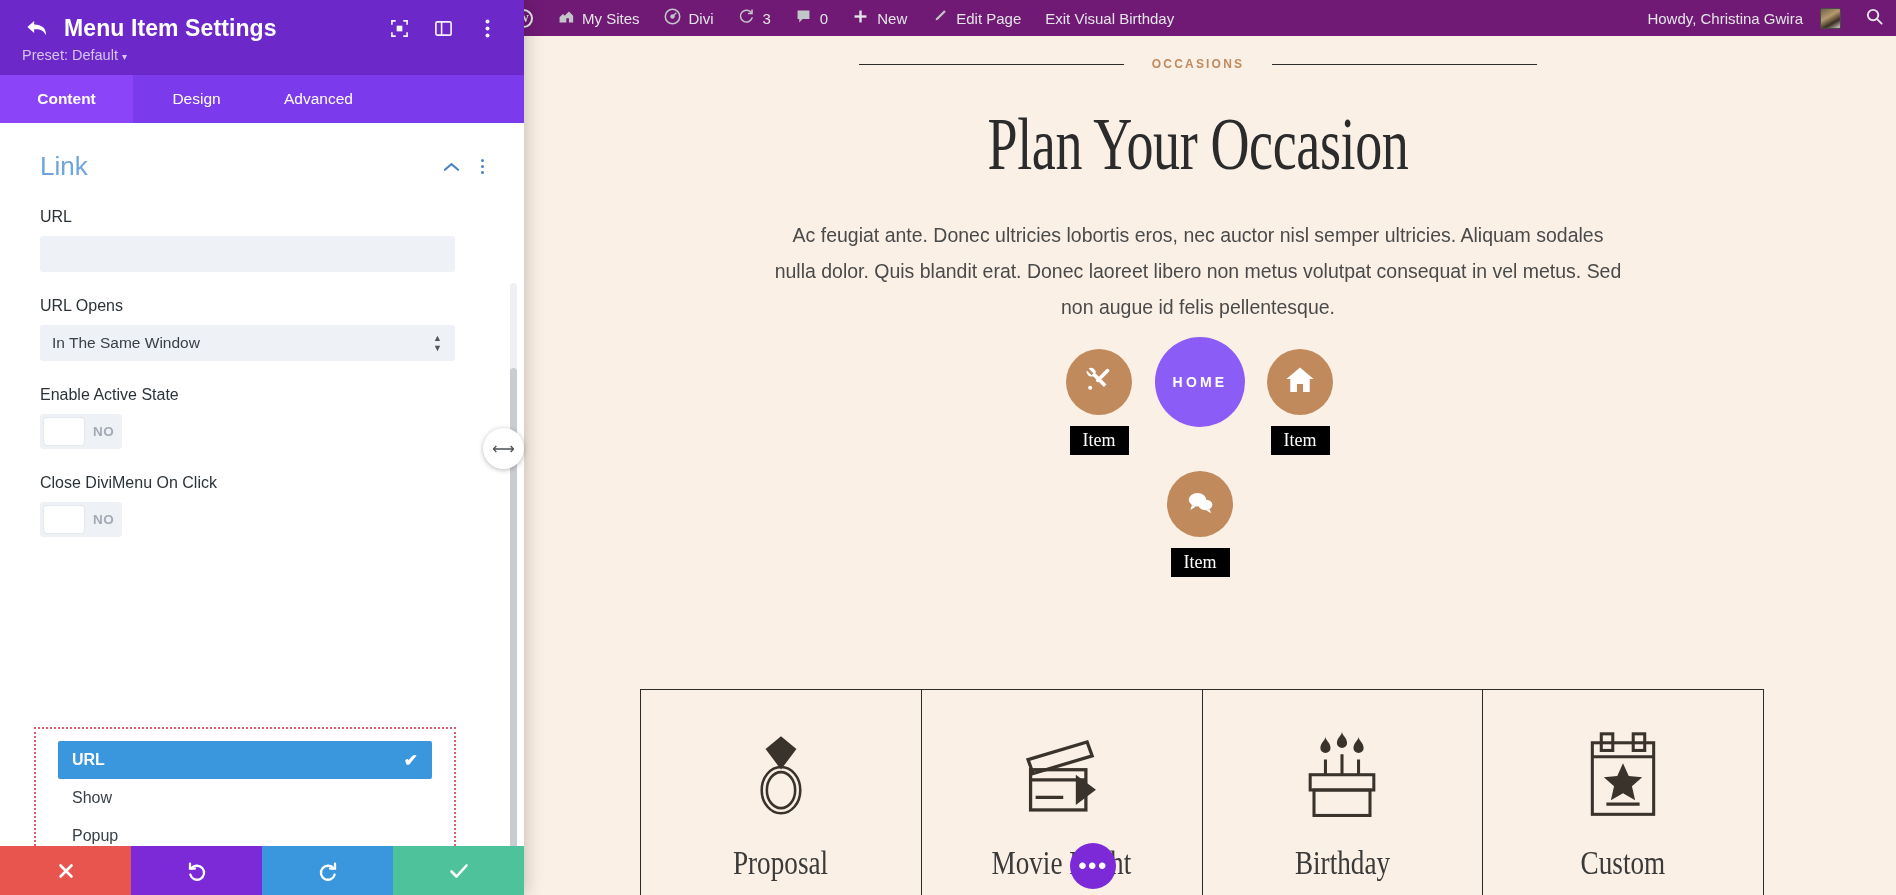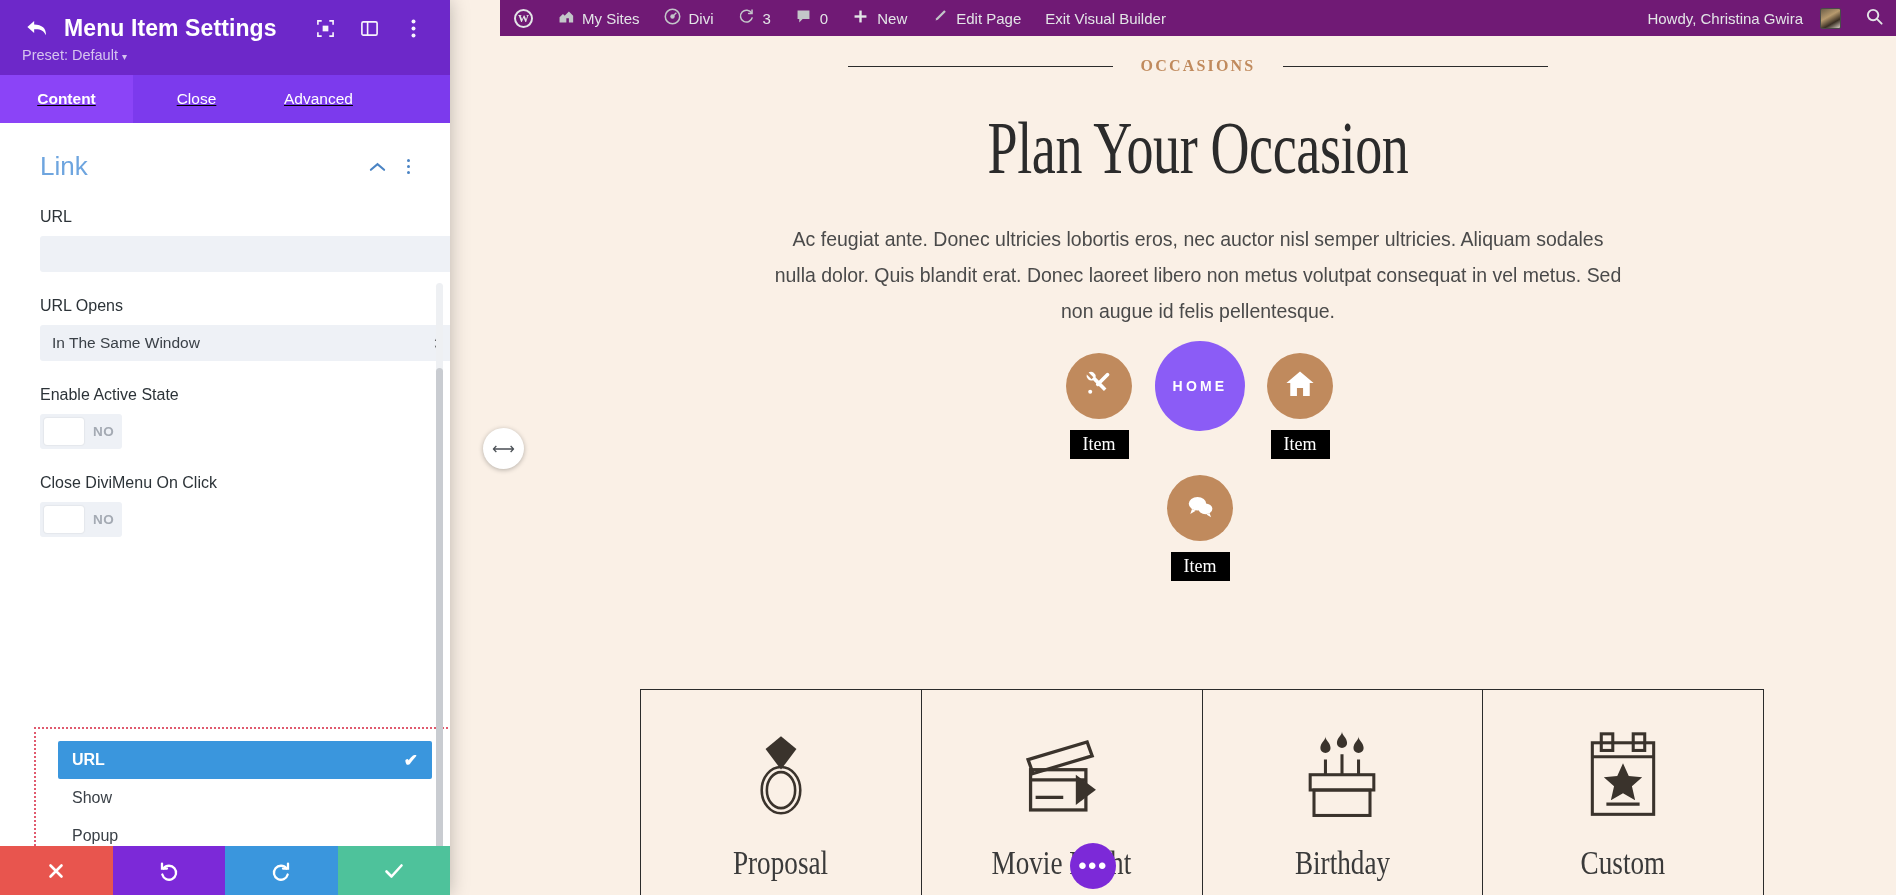--- a/index.html
+++ b/index.html
@@ -5,40 +5,40 @@
   * { box-sizing: border-box; margin:0; padding:0; }
   html,body { width:1896px; height:895px; overflow:hidden; }
   body {
     font-family: "Liberation Sans", sans-serif;
     background:#faf0e6;
   }
   #app { position:relative; width:1896px; height:895px; }
 
   
   #settings-panel{
-    position:absolute; left:0; top:0; width:450px; height:895px;
+    position:absolute; left:0; top:0; width:524px; height:895px;
     background:#701a75; display:flex; flex-direction:column;
     box-shadow:0 0 18px rgba(0,0,0,.25); z-index:40;
   }
   .panel-header{
     background:#6d28c9; padding:14px 22px 12px 22px; color:#fff;
     position:relative;
   }
   .ph-row{ display:flex; align-items:center; }
   .back-arrow{
     width:30px;height:28px;margin-right:12px;display:flex;
     align-items:center;justify-content:center;cursor:pointer;
   }
   .panel-title{ font-size:23px; font-weight:700; letter-spacing:.1px; }
   .ph-icons{ margin-left:auto; display:flex; align-items:center; gap:22px; padding-right:4px;}
   .ph-ic{ width:22px;height:22px;display:flex;align-items:center;justify-content:center;cursor:pointer;opacity:.95;}
   .preset-row{ margin-top:5px; font-size:14.5px; color:#d6c4ef; cursor:pointer;}
   .preset-row .caret{ font-size:10px; }
 
-  .tabs{ display:flex; background:#7c3aed;text-decoration:underline; }
+  .tabs{ display:flex; background:#7c3aed; }
   .tab{
     flex:0 0 auto; padding:15px 0; text-align:center; width:133px;
     color:#fff; font-size:15.5px; font-weight:600; cursor:pointer;
     background:#8b44f7;
   }
   .tab.inactive{ background:#7c3aed; font-weight:500; }
   .tab.t-design{ width:127px;}
   .tab.t-adv{ width:auto; padding-left:24px; padding-right:24px;}
 
   .panel-body{
@@ -139,22 +139,22 @@
   #page{
     position:absolute; left:500px; top:36px; right:0; bottom:0;
     background:#faf0e6; overflow:hidden;
   }
   .eyebrow-row{
     display:flex; align-items:center; justify-content:center; gap:0;
     margin-top:21px;
   }
   .eyebrow-line{ height:1px; background:#2b2b2b; width:265px; }
   .eyebrow{
-    color:#c08a5d; font-size:16px; font-weight:700; letter-spacing:2.2px;
-    padding:0 28px; font-family:Liberation Serif, serif;
+    color:#c08a5d; font-size:12px; font-weight:700; letter-spacing:2.2px;
+    padding:0 28px; font-family:Liberation Sans, sans-serif;
   }
   .page-h1{
     text-align:center; margin-top:32px;
     font-family:"Liberation Serif", serif;
     font-size:73px; font-weight:400; color:#2b2b2b; letter-spacing:-.5px;
     transform:scaleX(.74); transform-origin:center;
   }
   .page-p{
     margin:30px auto 0 auto; width:900px; text-align:center;
     font-family:"Liberation Sans",sans-serif;
@@ -253,21 +253,21 @@
     </div>
     <div class="ab-item">
       <span>
         <svg width="17" height="17" viewBox="0 0 20 20" fill="#c3c6c9">
             <path d="M15.5 2.6l1.9 1.9-9.4 9.4-2.6.7.7-2.6z"></path>
           </svg>
       </span>
       <span>Edit Page</span>
     </div>
     <div class="ab-item">
-      <span>Exit Visual Builder</span>
+      <span>Exit Visual Birthday</span>
     </div>
 
     <div class="ab-right">
       <div class="ab-item">
         <span>Howdy, Christina Gwira</span>
         <span class="ab-avatar"></span>
       </div>
       <div class="ab-item">
         <span>
           <svg width="19" height="19" viewBox="0 0 20 20" fill="none" stroke="#e3e5e7" stroke-width="2">
@@ -433,21 +433,21 @@
         </div>
       </div>
       <div class="preset-row">
         <span>Preset: Default</span>
         <span class="caret">▾</span>
       </div>
     </div>
 
     <div class="tabs">
       <div class="tab">Content</div>
-      <div class="tab inactive t-design">Close</div>
+      <div class="tab inactive t-design">Design</div>
       <div class="tab inactive t-adv">Advanced</div>
     </div>
 
     <div class="panel-body">
       <div class="body-inner">
 
         <div class="section-head">
           <div class="section-title">Link</div>
           <div class="sh-icons">
             <div class="chev-up">

